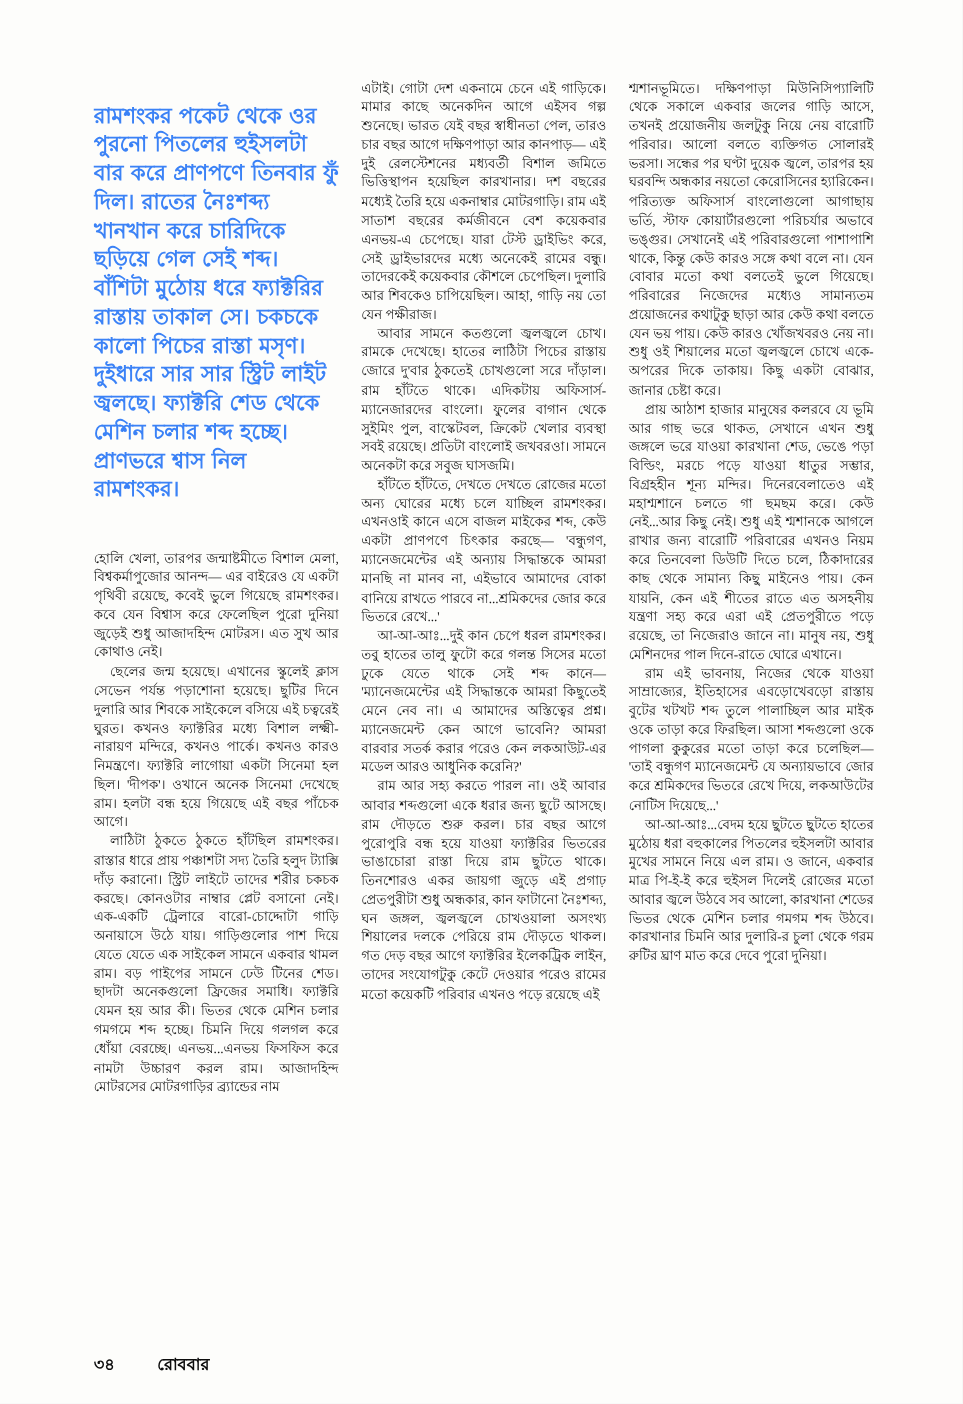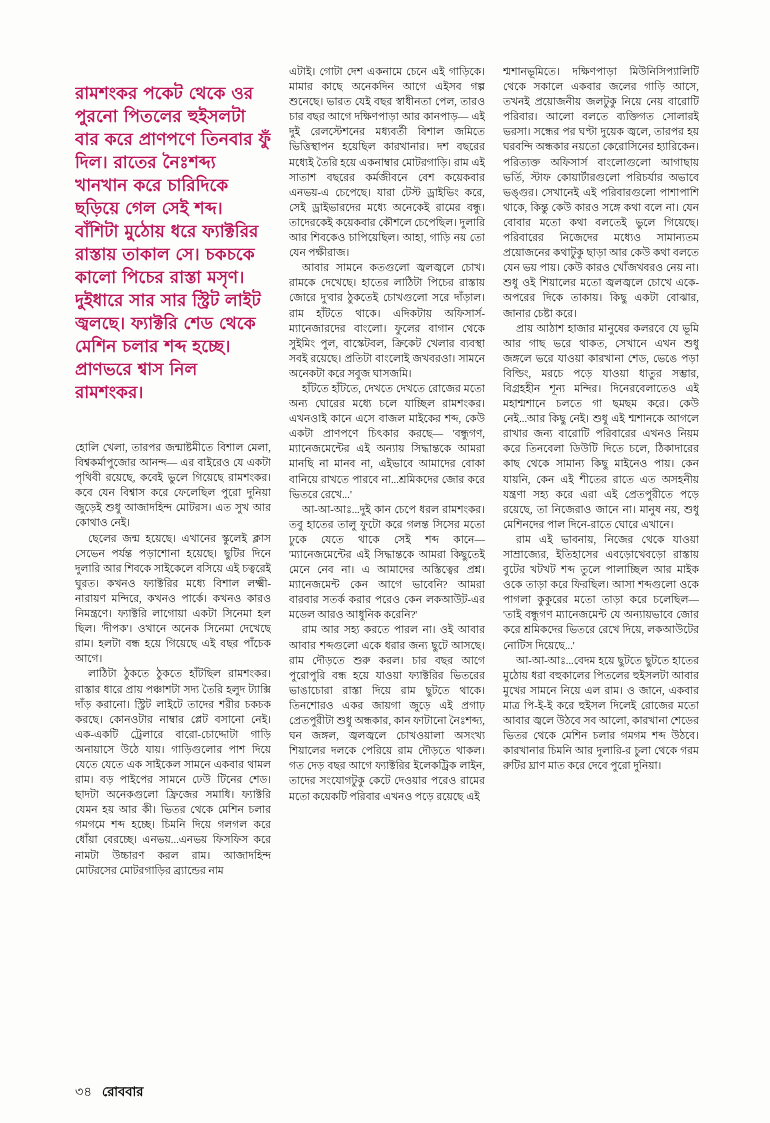--- a/index.html
+++ b/index.html
@@ -28,21 +28,21 @@
     flex: 0 0 196px;
     overflow: hidden;
   }
   .lede {
     margin-top: 18px;
     margin-bottom: 36px;
     font-family: "DejaVu Sans", sans-serif;
     font-weight: 700;
     font-size: 17px;
     line-height: 23px;
-    color: #be185d;
+    color: #3b82f6;
     text-align: left;
   }
   .body-text p {
     font-family: Liberation Serif, serif;
     font-size: 10.6px;
     line-height: 15.1px;
     text-align: justify;
     color: #161616;
     text-indent: 13px;
   }
@@ -59,22 +59,22 @@
     color: #0d0d0d;
   }
   .folio {
     position: absolute;
     left: 75px;
     bottom: 20px;
     font-family: "DejaVu Sans", sans-serif;
     font-size: 13px;
     color: #0d0d0d;
   }
-  .folio-num { font-weight: 400; margin-right: 10px; }
-  .folio-brand { font-weight: 700; }
+  .folio-num { font-weight: 700; margin-right: 20px; }
+  .folio-brand { font-weight: 700; margin-left: 14px; }
 </style>
 </head>
 <body>
 
 <div class="page">
   <div class="columns">
 
     <div class="col">
       <div class="lede">রামশংকর পকেট থেকে ওর পুরনো পিতলের হুইসলটা বার করে প্রাণপণে তিনবার ফুঁ দিল। রাতের নৈঃশব্দ্য খানখান করে চারিদিকে ছড়িয়ে গেল সেই শব্দ। বাঁশিটা মুঠোয় ধরে ফ্যাক্টরির রাস্তায় তাকাল সে। চকচকে কালো পিচের রাস্তা মসৃণ। দুইধারে সার সার স্ট্রিট লাইট জ্বলছে। ফ্যাক্টরি শেড থেকে মেশিন চলার শব্দ হচ্ছে। প্রাণভরে শ্বাস নিল রামশংকর।</div>
       <div class="body-text">

